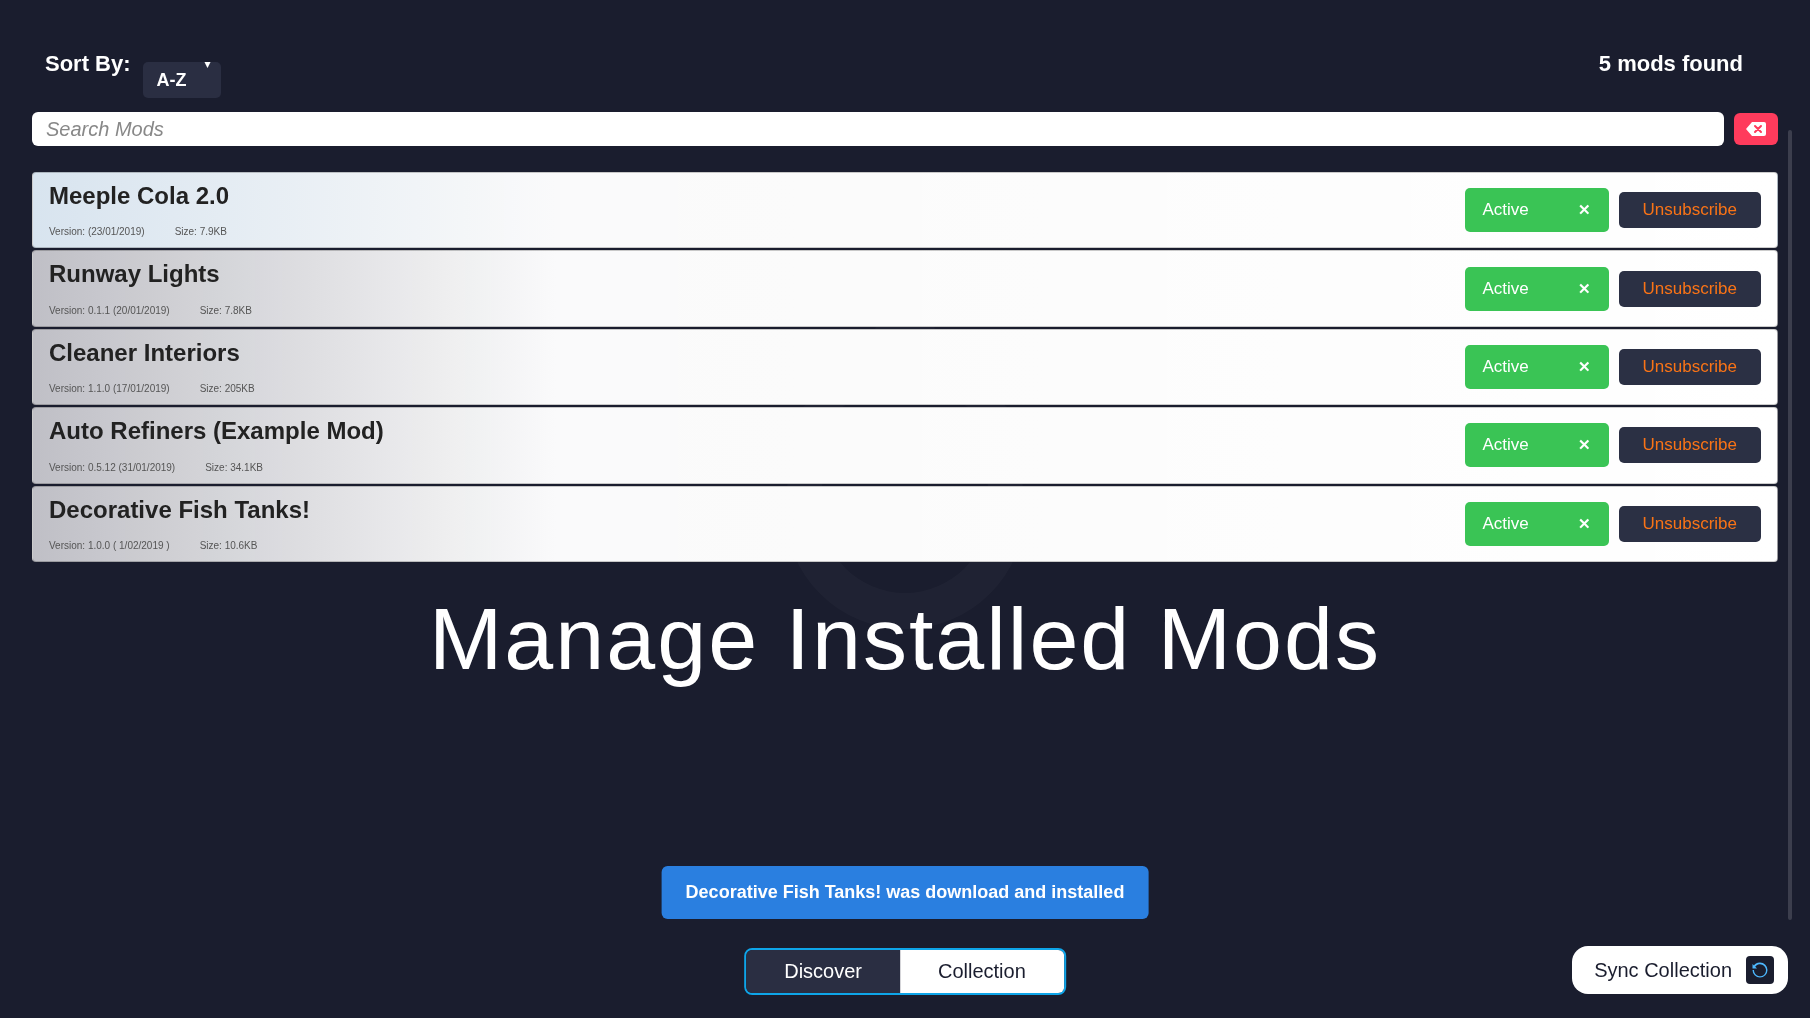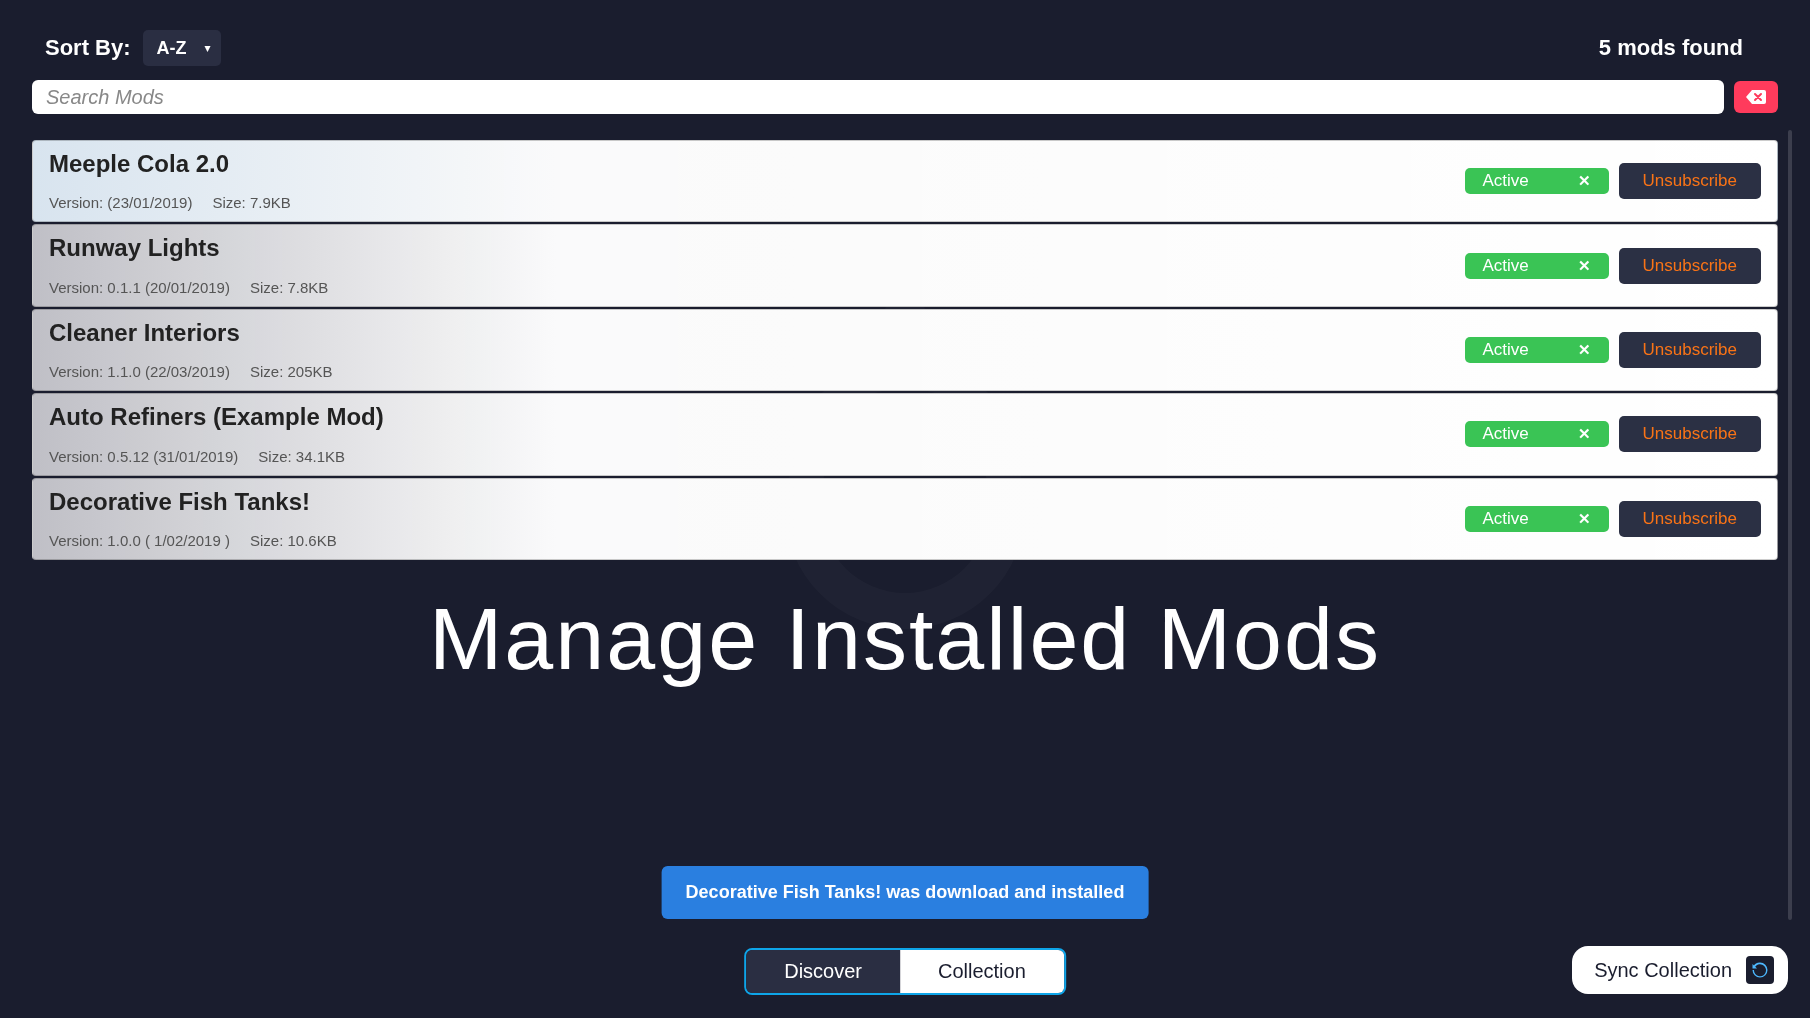--- a/index.html
+++ b/index.html
@@ -36,20 +36,21 @@
   background: #2a2e42;
   border: none;
   color: #fff;
   padding: 8px 34px 8px 14px;
   border-radius: 5px;
   font-size: 18px;
   font-weight: 600;
   appearance: none;
   position: relative;
   cursor: pointer;
+  margin-top: 32px;
 }
 .sort-wrap { position: relative; display: inline-block; }
 .sort-wrap::after {
   content: "▾";
   position: absolute;
   right: 10px;
   top: 50%;
   transform: translateY(-50%);
   font-size: 12px;
   color: #fff;
@@ -111,33 +112,33 @@
   background: linear-gradient(to right, #d8e4ef 0%, rgba(255,255,255,0.98) 30%, #fff 100%);
 }
 .mod-info { flex: 1; }
 .mod-title {
   font-size: 24px;
   font-weight: 700;
   color: #222;
   line-height: 1.1;
 }
 .mod-meta {
-  font-size: 15px;
+  font-size: 10px;
   color: #555;
   display: flex;
-  gap: 20px;
+  gap: 30px;
   margin-top: 17px;
 }
 .active-btn {
   background: #3ac455;
   color: #fff;
   border: none;
   border-radius: 5px;
   padding: 0 18px;
-  height: 26px;
+  height: 44px;
   font-size: 17px;
   font-weight: 500;
   display: flex;
   align-items: center;
   gap: 32px;
   cursor: pointer;
   min-width: 144px;
   justify-content: space-between;
 }
 .active-btn .x { font-size: 15px; font-weight: 700; }
@@ -288,21 +289,21 @@
     <button class="active-btn">
       <span>Active</span>
       <span class="x">✕</span>
     </button>
     <button class="unsub-btn">Unsubscribe</button>
   </div>
     <div class="mod-row">
     <div class="mod-info">
       <div class="mod-title">Cleaner Interiors</div>
       <div class="mod-meta">
-        <span>Version: 1.1.0 (22/03/2019)</span>
+        <span>Version: 1.1.0 (17/01/2019)</span>
         <span>Size: 205KB</span>
       </div>
     </div>
     <button class="active-btn">
       <span>Active</span>
       <span class="x">✕</span>
     </button>
     <button class="unsub-btn">Unsubscribe</button>
   </div>
     <div class="mod-row">

